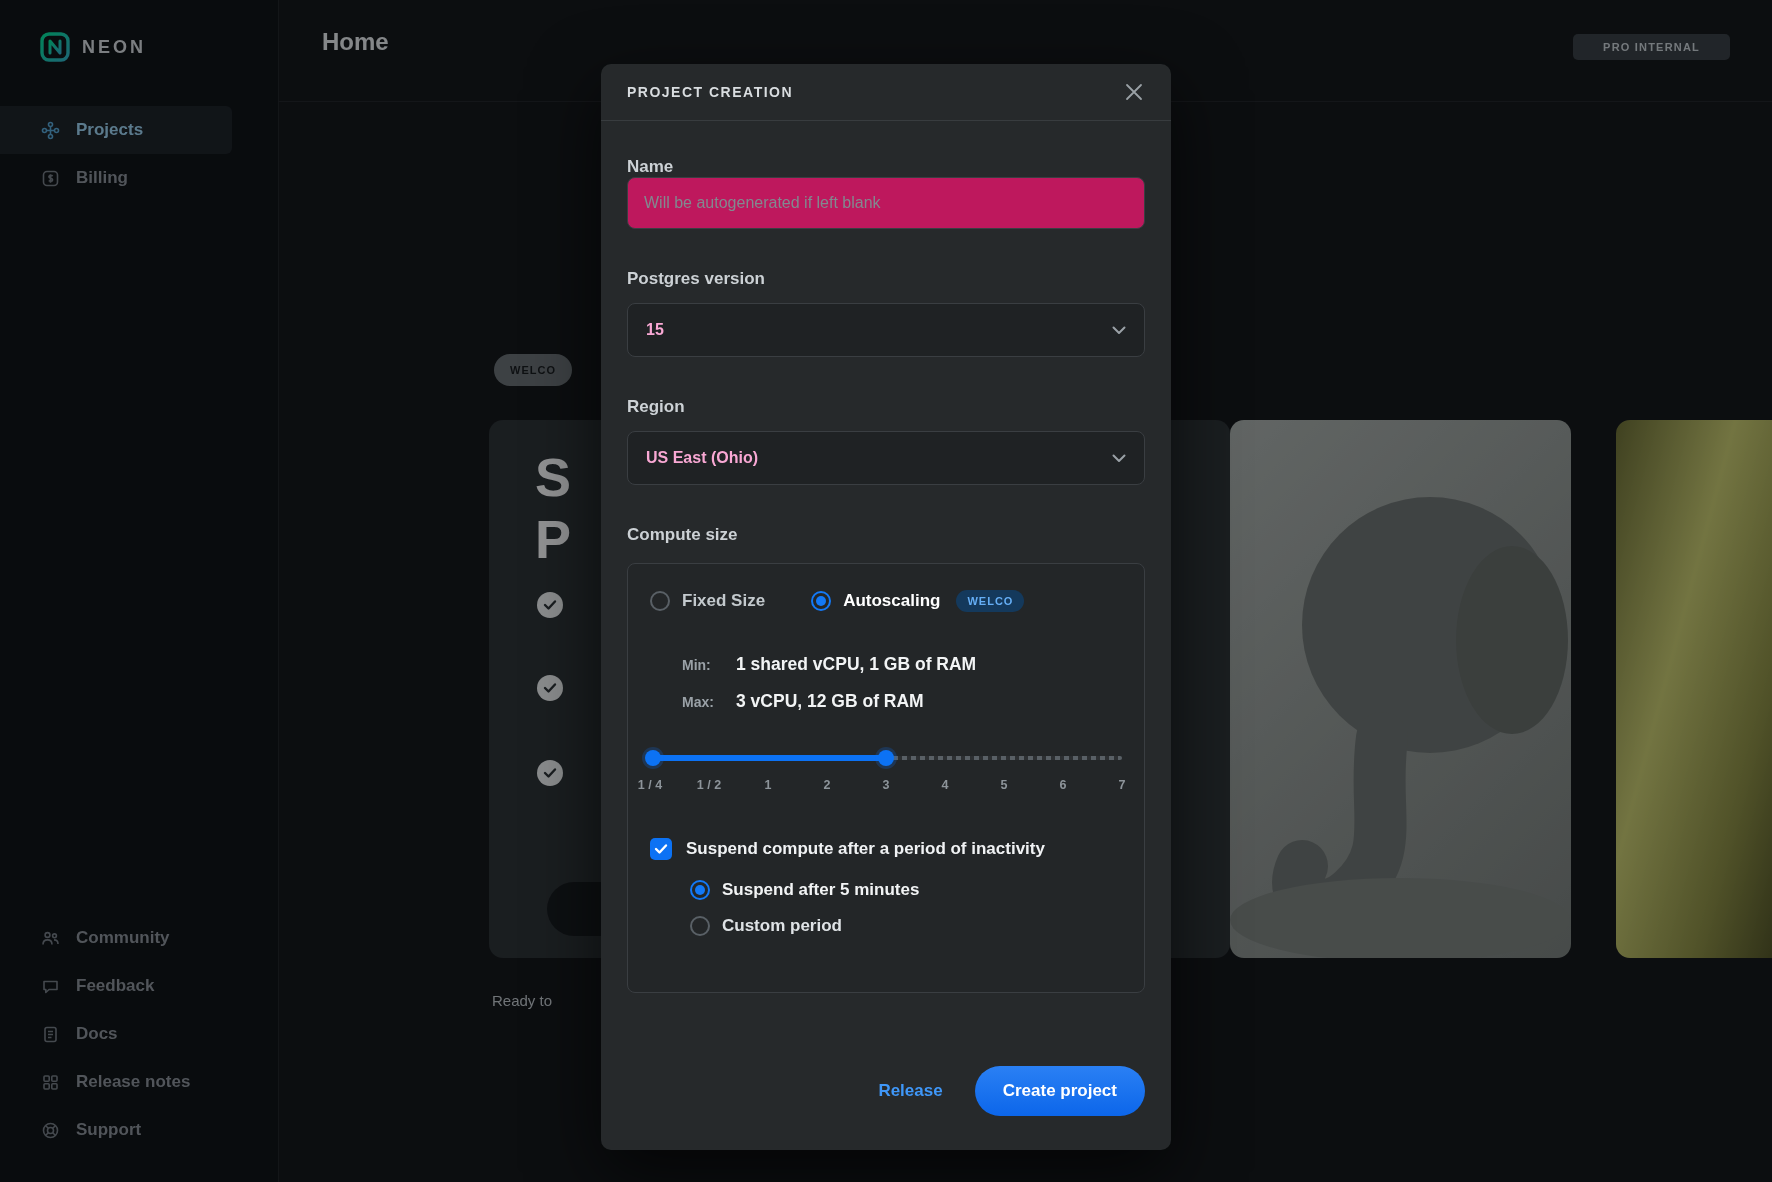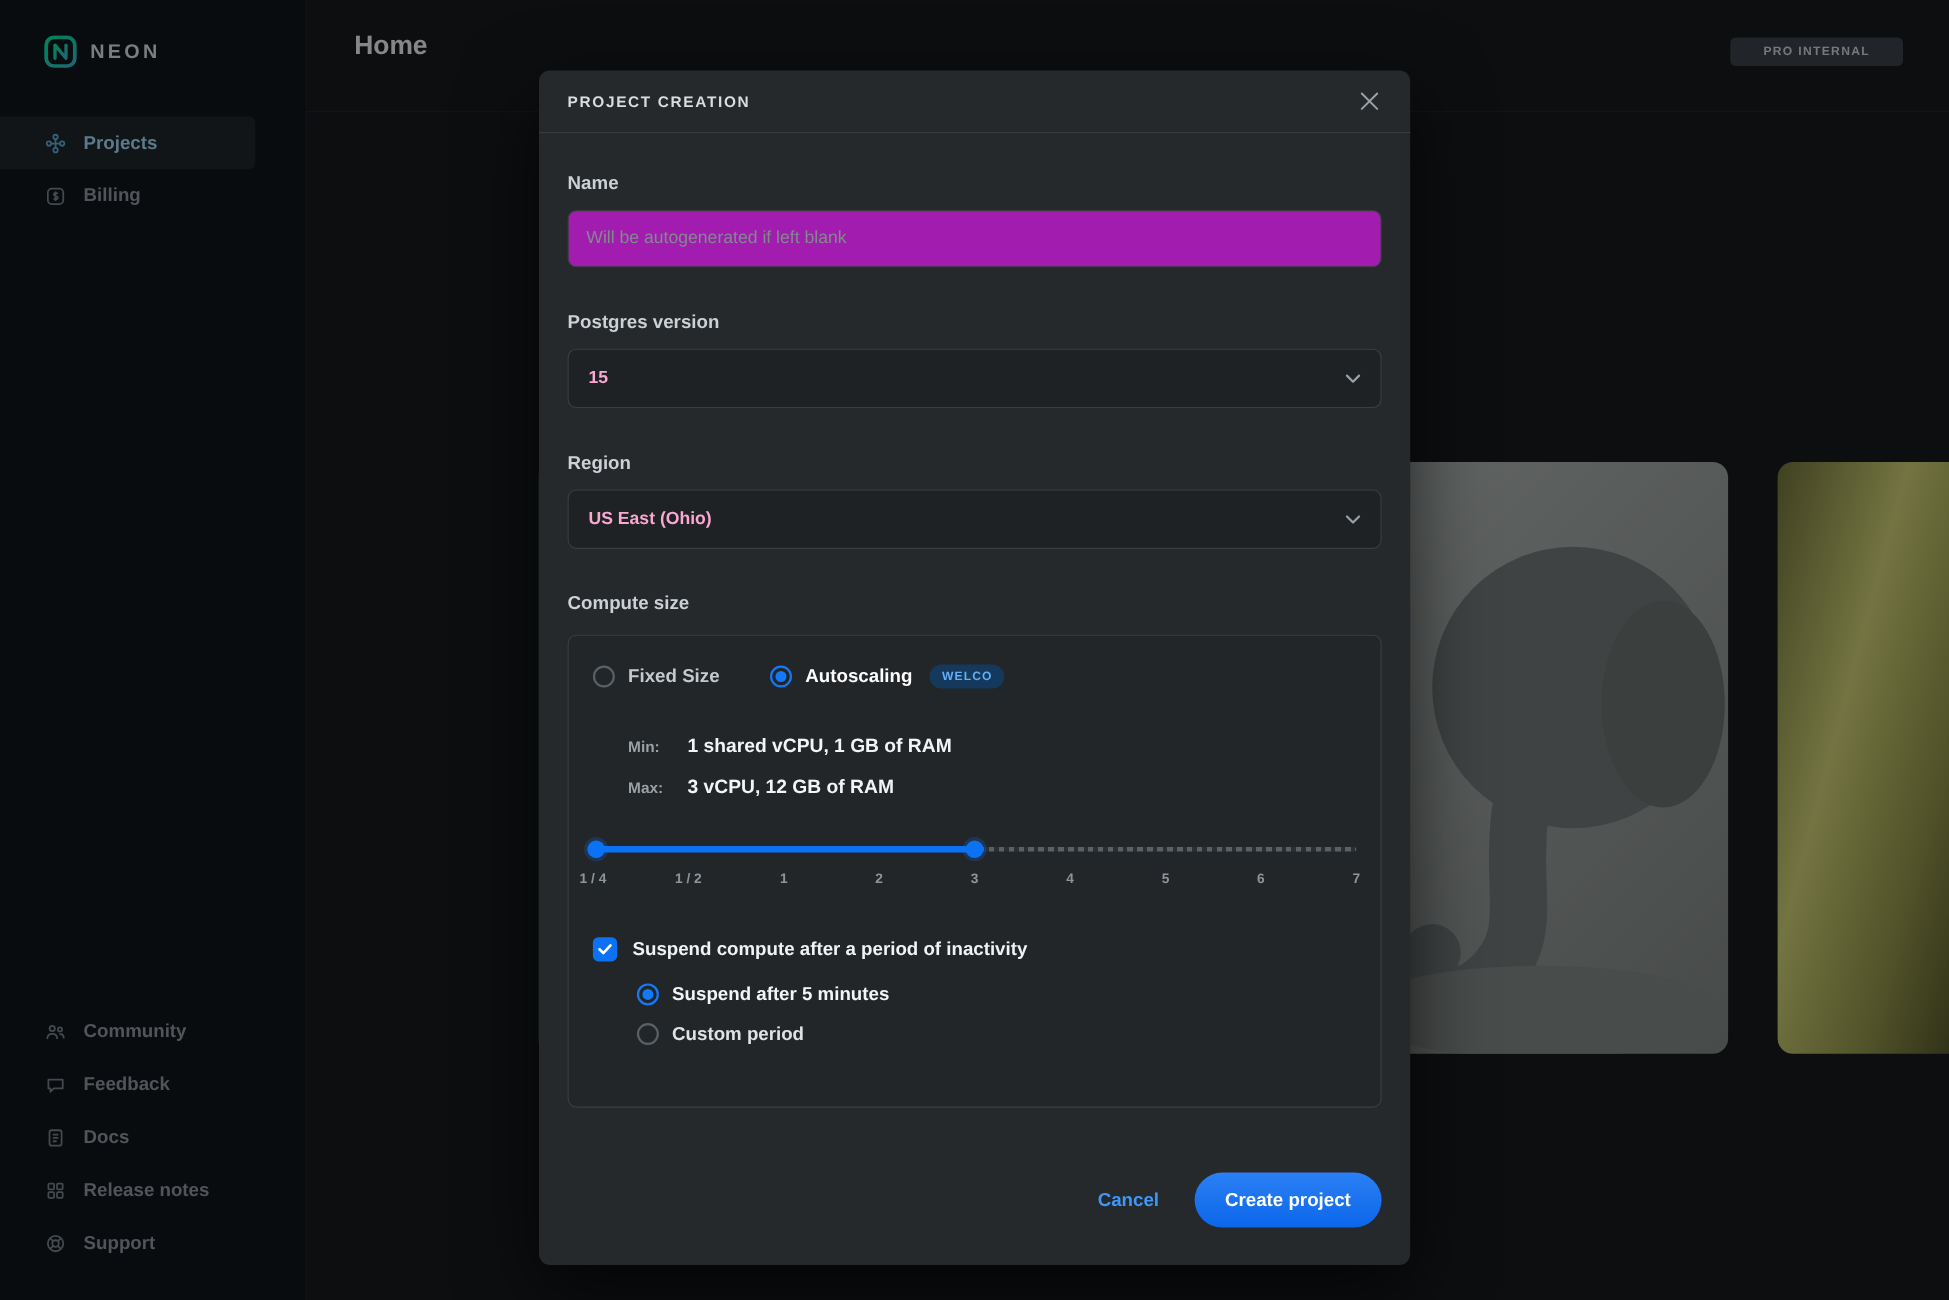--- a/index.html
+++ b/index.html
@@ -34,30 +34,30 @@
     display:flex;align-items:center;justify-content:center;}
   .hero-btn{position:absolute;left:58px;top:462px;width:150px;height:54px;border-radius:27px;background:#15181a;cursor:pointer;}
   .ready-text{position:absolute;left:492px;top:992px;font-size:15px;color:#c4c9ce;}
   .elephant-card{position:absolute;left:1230px;top:420px;width:341px;height:538px;border-radius:14px;overflow:hidden;
     background:linear-gradient(135deg,#abb0ac 0%,#8d928e 60%,#7b807c 100%);}
   .olive-card{position:absolute;left:1616px;top:420px;width:170px;height:538px;border-radius:14px;overflow:hidden;
     background:linear-gradient(105deg,#6e6f33 0%,#c9ca6e 38%,#8b8c41 72%,#4a4b20 100%);}
 
   
   .overlay{position:absolute;inset:0;background:rgba(5,6,8,0.44);z-index:5;}
-  .modal{position:absolute;z-index:10;left:50%;transform:translateX(-50%);top:64px;width:792px;height:1086px;
+  .modal{position:absolute;z-index:10;left:50%;transform:translateX(-50%);top:64px;width:570px;height:1086px;
     background:#26292b;border-radius:10px;box-shadow:0 24px 70px rgba(0,0,0,.65);color:#e6e9eb;}
   .modal-header{display:flex;align-items:center;justify-content:space-between;height:56px;padding:0 26px;
     border-bottom:1px solid #383c3f;}
   .modal-title{font-size:14px;font-weight:700;letter-spacing:1.5px;color:#d9dde0;}
   .close-btn{display:flex;cursor:pointer;color:#9aa1a6;}
   .modal-body{padding:0 26px;}
   .field-label{margin-top:40px;font-size:17px;font-weight:600;color:#ccd1d5;}
   .field-label.first{margin-top:36px;}
-  .text-input{margin-top:14px;width:100%;box-sizing:border-box;height:52px;background:#a21caf;
+  .text-input{width:100%;box-sizing:border-box;height:52px;background:#be185d;
     border:1px solid #3a3e42;border-radius:8px;padding:12px 16px;color:#e8eaec;font-size:16px;font-family:inherit;outline:none;}
   .text-input::placeholder{color:#82898f;}
   .select{margin-top:14px;height:52px;display:flex;align-items:center;justify-content:space-between;
     padding:0 18px;border:1px solid #3a3e42;border-radius:8px;background:#1f2224;cursor:pointer;}
   .select-value{font-size:16px;font-weight:700;color:#f9a8d4;}
   .chevron{display:flex;color:#9aa1a7;}
 
   .compute-panel{margin-top:18px;border:1px solid #3a3e42;border-radius:8px;background:#232628;padding:26px 22px 56px;}
   .radio-row{display:flex;align-items:center;gap:46px;}
   .radio-opt{display:flex;align-items:center;gap:12px;cursor:pointer;font-size:17px;font-weight:700;color:#c3c9cd;}
@@ -335,16 +335,16 @@
         </div>
         <div class="radio-opt">
           <span class="radio"></span>
           <span>Custom period</span>
         </div>
       </div>
     </div>
   </div>
 
   <div class="modal-footer">
-    <span class="cancel-link">Cancel</span>
+    <span class="cancel-link">Release</span>
     <button class="create-btn">Create project</button>
   </div>
 </div>
 
 </body></html>

